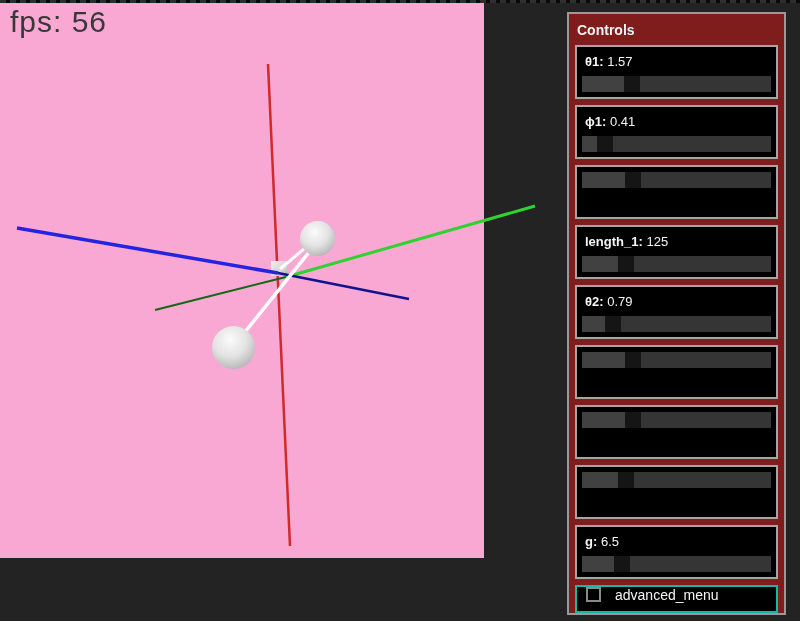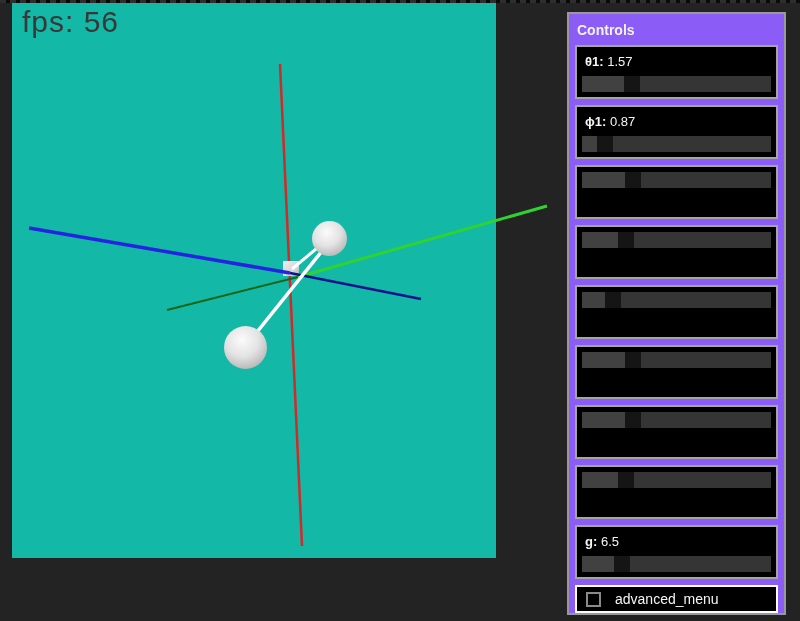--- a/index.html
+++ b/index.html
@@ -8,33 +8,33 @@
     background:#232323;
     font-family:"Liberation Sans", sans-serif;
     position:relative;
   }
   .top-dashes {
     position:absolute; top:0; left:0; width:800px; height:3px;
     background:repeating-linear-gradient(90deg,#2e2e2e 0 6px,#0a0a0a 6px 10px);
   }
   
   .scene {
-    position:absolute; top:3px; left:12px; width:484px; height:555px;
-    background:#14b8a6;
+    position:absolute; top:3px; left:0; width:484px; height:555px;
+    background:#f9a8d4;
   }
   .fps {
     position:absolute; top:2px; left:10px;
     font-size:30px; font-weight:400; letter-spacing:1px;
     color:#383838;
   }
   .scene svg { position:absolute; top:0; left:0; }
   
   .panel {
     position:absolute; top:12px; left:567px; width:219px; height:603px;
-    background:#8b5cf6; border:2px solid #999;
+    background:#7f1d1d; border:2px solid #999;
     padding:5px 6px 0 6px;
   }
   .panel-title {
     color:#f2f2f2; font-size:14px; font-weight:bold;
     padding:3px 2px 7px 2px;
   }
   .ctrl {
     border:2px solid #a5a5a5; background:#000;
     height:54px; margin-bottom:6px; padding:5px 4px 0 4px;
   }
@@ -44,23 +44,23 @@
   }
   .ctrl-label b { font-weight:bold; }
   .slider {
     height:16px; margin:0 1px; background:#353535;
     display:flex; flex-direction:row; align-items:stretch;
     cursor:pointer;
   }
   .slider .fill   { background:#414141; height:100%; }
   .slider .handle { background:#151515; width:16px; height:100%; flex:0 0 16px; }
   .ctrl-check {
-    border:2px solid #ffffff; background:#000;
+    border:2px solid #14b8a6; background:#000;
     height:28px; margin-bottom:0;
-    display:flex; align-items:center; padding-left:9px;
+    display:flex; align-items:flex-start; padding-left:9px;
   }
   .checkbox {
     width:15px; height:15px; border:2px solid #8a8a8a; background:#000;
     cursor:pointer; flex:0 0 15px;
   }
   .check-label {
     color:#f5f5f5; font-size:14px; margin-left:14px;
   }
 </style>
 </head>
@@ -110,42 +110,44 @@
 
   <div class="ctrl">
     <div class="ctrl-label"><b>θ1:</b> <span>1.57</span></div>
     <div class="slider">
         <div class="fill" style="width: 22%;"></div>
         <div class="handle"></div>
       </div>
   </div>
 
   <div class="ctrl">
-    <div class="ctrl-label"><b>ϕ1:</b> <span>0.87</span></div>
+    <div class="ctrl-label"><b>ϕ1:</b> <span>0.41</span></div>
     <div class="slider">
         <div class="fill" style="width: 8%;"></div>
         <div class="handle"></div>
       </div>
   </div>
 
   <div class="ctrl">
     <div class="slider">
         <div class="fill" style="width: 23%;"></div>
         <div class="handle"></div>
       </div>
   </div>
 
   <div class="ctrl">
+    <div class="ctrl-label"><b>length_1:</b> <span>125</span></div>
     <div class="slider">
         <div class="fill" style="width: 19%;"></div>
         <div class="handle"></div>
       </div>
   </div>
 
   <div class="ctrl">
+    <div class="ctrl-label"><b>θ2:</b> <span>0.79</span></div>
     <div class="slider">
         <div class="fill" style="width: 12%;"></div>
         <div class="handle"></div>
       </div>
   </div>
 
   <div class="ctrl">
     <div class="slider">
         <div class="fill" style="width: 23%;"></div>
         <div class="handle"></div>

